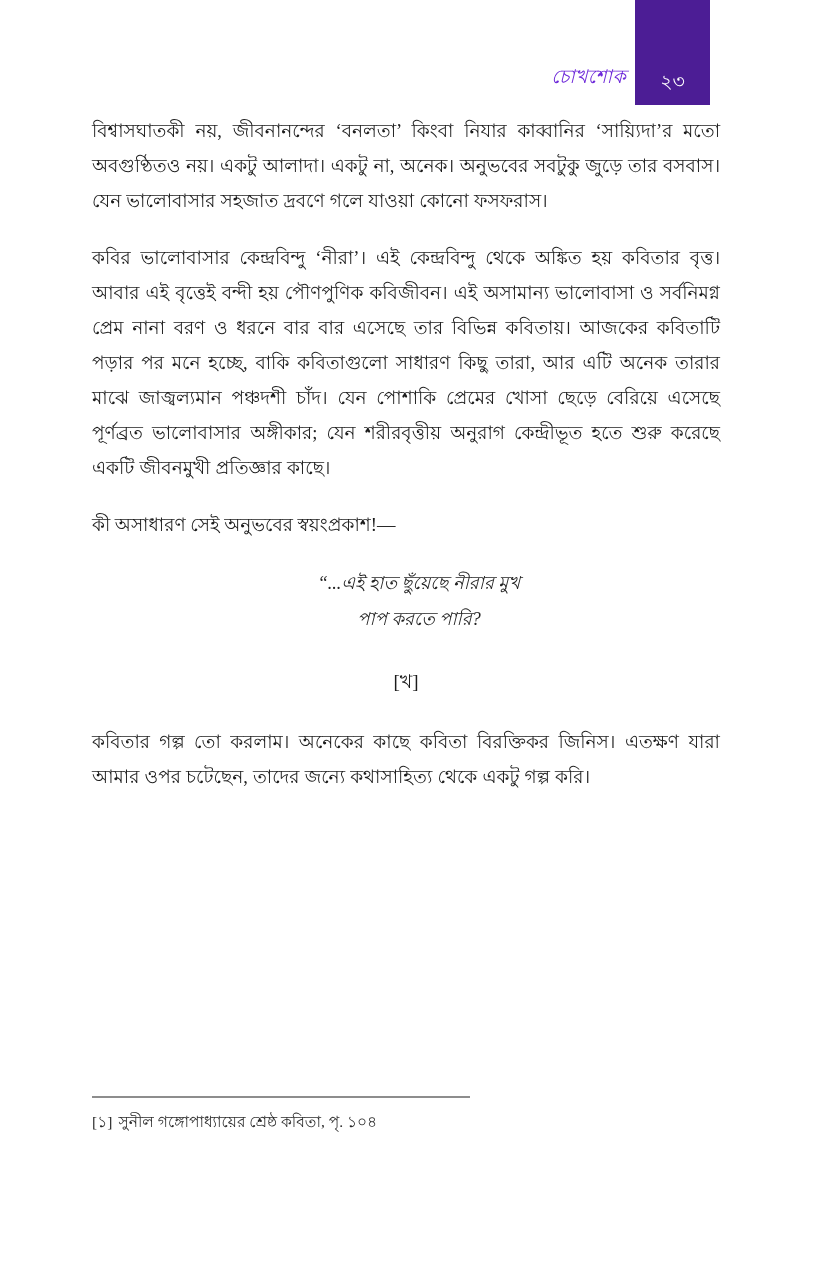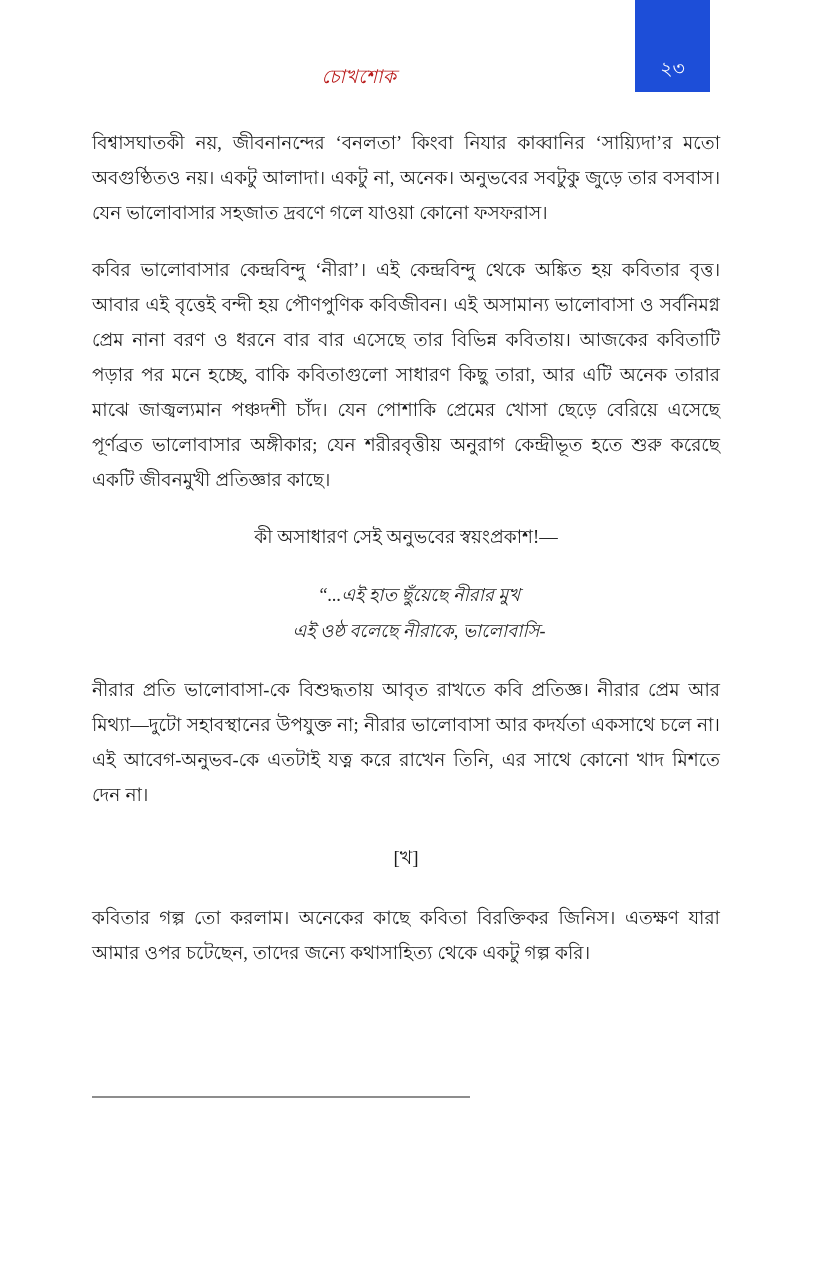--- a/index.html
+++ b/index.html
@@ -19,68 +19,68 @@
     overflow: hidden;
     box-sizing: border-box;
   }
 
   
   .page-number-box {
     position: absolute;
     left: 635px;
     top: 0;
     width: 75px;
-    height: 92px;
-    background: #1d4ed8;
+    height: 105px;
+    background: #4c1d95;
   }
   .page-number {
     position: absolute;
     left: 0;
     right: 0;
     bottom: 14px;
     text-align: center;
     color: #ffffff;
     font-size: 19px;
     line-height: 1;
     font-family: "Liberation Sans", "DejaVu Sans", sans-serif;
   }
   .chapter-title {
     position: absolute;
     left: 92px;
     top: 62px;
     width: 534px;
-    text-align: center;
+    text-align: right;
     font-style: italic;
     font-size: 19px;
-    color: #b91c1c;
+    color: #6d28d9;
     letter-spacing: 0.3px;
   }
 
   
   .content {
     position: absolute;
     left: 92px;
-    top: 126px;
+    top: 114px;
     width: 628px;
   }
   p.body-para {
     margin: 0 0 22px 0;
     font-size: 18.5px;
     line-height: 35px;
     text-align: justify;
     text-justify: inter-word;
     word-spacing: 0.5px;
   }
   p.body-para:last-child { margin-bottom: 0; margin-top: 28px; }
 
   .lead-line {
     margin: 0 0 22px 0;
     font-size: 18.5px;
     line-height: 35px;
-    text-align: center;
+    text-align: left;
   }
 
   
   .verse {
     margin: 0 0 24px 0;
     padding-left: 26px;
     text-align: center;
   }
   .verse-line {
     font-style: italic;
@@ -138,28 +138,28 @@
   <div class="content">
 
     <p class="body-para">বিশ্বাসঘাতকী নয়, জীবনানন্দের ‘বনলতা’ কিংবা নিযার কাব্বানির ‘সায়্যিদা’র মতো অবগুণ্ঠিতও নয়। একটু আলাদা। একটু না, অনেক। অনুভবের সবটুকু জুড়ে তার বসবাস। যেন ভালোবাসার সহজাত দ্রবণে গলে যাওয়া কোনো ফসফরাস।</p>
 
     <p class="body-para">কবির ভালোবাসার কেন্দ্রবিন্দু ‘নীরা’। এই কেন্দ্রবিন্দু থেকে অঙ্কিত হয় কবিতার বৃত্ত। আবার এই বৃত্তেই বন্দী হয় পৌণপুণিক কবিজীবন। এই অসামান্য ভালোবাসা ও সর্বনিমগ্ন প্রেম নানা বরণ ও ধরনে বার বার এসেছে তার বিভিন্ন কবিতায়। আজকের কবিতাটি পড়ার পর মনে হচ্ছে, বাকি কবিতাগুলো সাধারণ কিছু তারা, আর এটি অনেক তারার মাঝে জাজ্বল্যমান পঞ্চদশী চাঁদ। যেন পোশাকি প্রেমের খোসা ছেড়ে বেরিয়ে এসেছে পূর্ণব্রত ভালোবাসার অঙ্গীকার; যেন শরীরবৃত্তীয় অনুরাগ কেন্দ্রীভূত হতে শুরু করেছে একটি জীবনমুখী প্রতিজ্ঞার কাছে।</p>
 
     <p class="lead-line">কী অসাধারণ সেই অনুভবের স্বয়ংপ্রকাশ!—</p>
 
     <div class="verse">
       <div class="verse-line">“...এই হাত ছুঁয়েছে নীরার মুখ</div>
-      <div class="verse-line">এই ওষ্ঠ বলেছে নীরাকে, ভালোবাসি-</div>
+      <div class="verse-line">পাপ করতে পারি?</div>
     </div>
 
-    <p class="body-para">নীরার প্রতি ভালোবাসা-কে বিশুদ্ধতায় আবৃত রাখতে কবি প্রতিজ্ঞ। নীরার প্রেম আর মিথ্যা—দুটো সহাবস্থানের উপযুক্ত না; নীরার ভালোবাসা আর কদর্যতা একসাথে চলে না। এই আবেগ-অনুভব-কে এতটাই যত্ন করে রাখেন তিনি, এর সাথে কোনো খাদ মিশতে দেন না।</p>
 
     <div class="section-mark">[খ]</div>
 
     <p class="body-para">কবিতার গল্প তো করলাম। অনেকের কাছে কবিতা বিরক্তিকর জিনিস। এতক্ষণ যারা আমার ওপর চটেছেন, তাদের জন্যে কথাসাহিত্য থেকে একটু গল্প করি।</p>
 
   </div>
 
   <div class="footnote-area">
     <div class="footnote-rule"></div>
+    <div class="footnote-text"><span class="footnote-marker">[১]</span><span>সুনীল গঙ্গোপাধ্যায়ের শ্রেষ্ঠ কবিতা, পৃ. ১০৪</span></div>
   </div>
 
 </div>
 
 </body></html>

